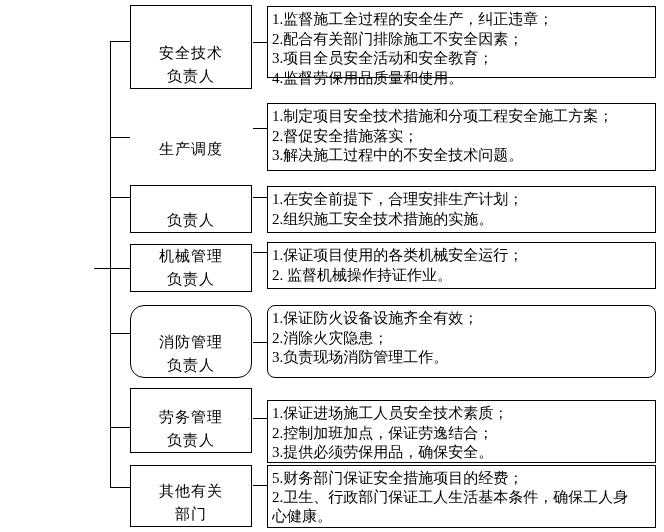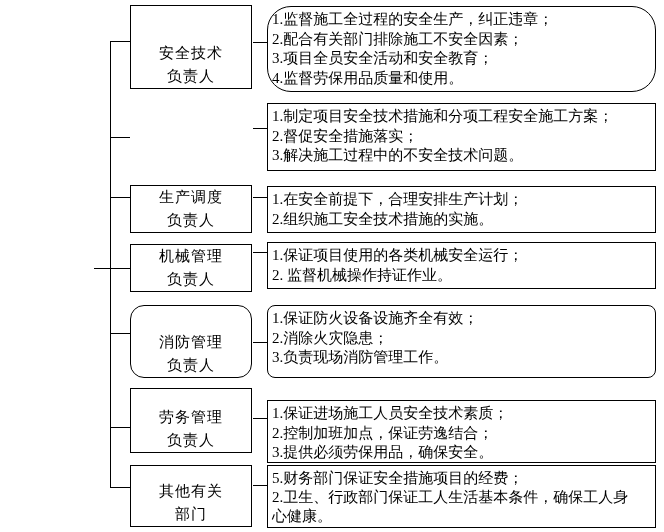--- a/index.html
+++ b/index.html
@@ -73,34 +73,34 @@
   <div class="line" style="left:253px; top:252px; width:14px; height:1px;"></div>
   <div class="line" style="left:253px; top:342px; width:14px; height:1px;"></div>
   <div class="line" style="left:253px; top:418px; width:14px; height:1px;"></div>
   <div class="line" style="left:253px; top:485px; width:14px; height:1px;"></div>
 
 
   <div class="box role-box" style="top:5px; height:84px;">
     <span>安全技术</span>
     <span>负责人</span>
   </div>
-  <div class="box duties-box" style="top:6px; height:86px;border-radius:24px;">
+  <div class="box duties-box" style="top:6px; height:72px;">
     <div class="duty-line">1.监督施工全过程的安全生产，纠正违章；</div>
     <div class="duty-line">2.配合有关部门排除施工不安全因素；</div>
     <div class="duty-line">3.项目全员安全活动和安全教育；</div>
     <div class="duty-line">4.监督劳保用品质量和使用。</div>
   </div>
 
   <div class="box duties-box" style="top:103px; height:68px;">
     <div class="duty-line">1.制定项目安全技术措施和分项工程安全施工方案；</div>
     <div class="duty-line">2.督促安全措施落实；</div>
     <div class="duty-line">3.解决施工过程中的不安全技术问题。</div>
   </div>
 
-  <div class="box role-box" style="top:185px; height:48px;">
+  <div class="box role-box" style="top:185px; height:48px;gap:48px;">
     <span>生产调度</span>
     <span>负责人</span>
   </div>
   <div class="box duties-box" style="top:186px; height:47px;">
     <div class="duty-line">1.在安全前提下，合理安排生产计划；</div>
     <div class="duty-line">2.组织施工安全技术措施的实施。</div>
   </div>
 
   <div class="box role-box" style="top:244px; height:48px;">
     <span>机械管理</span>

